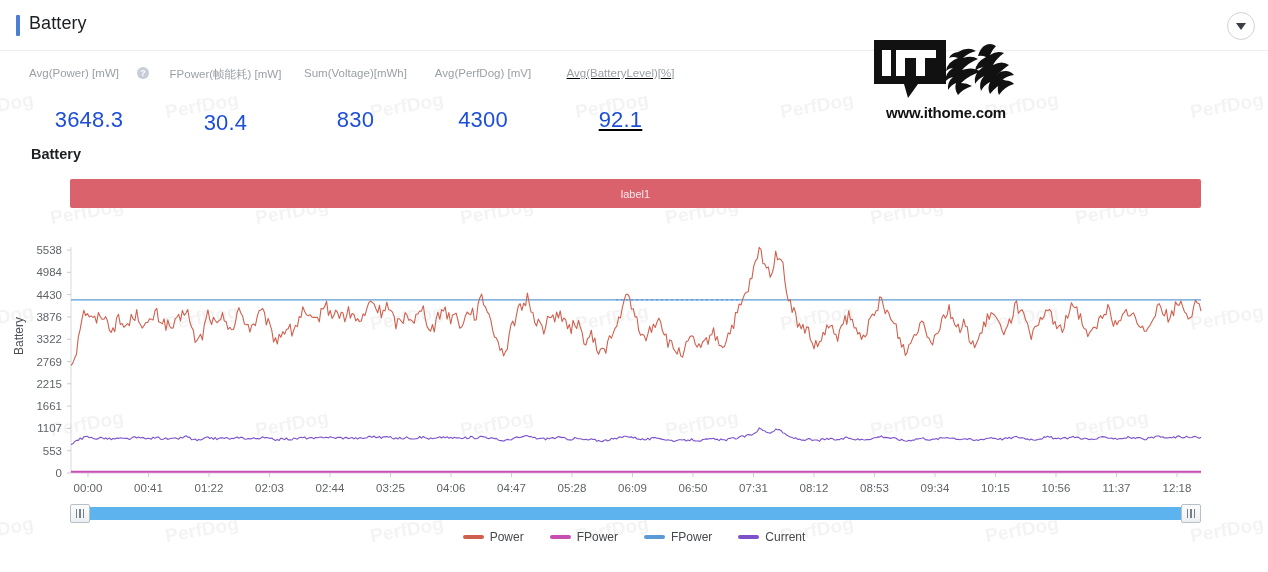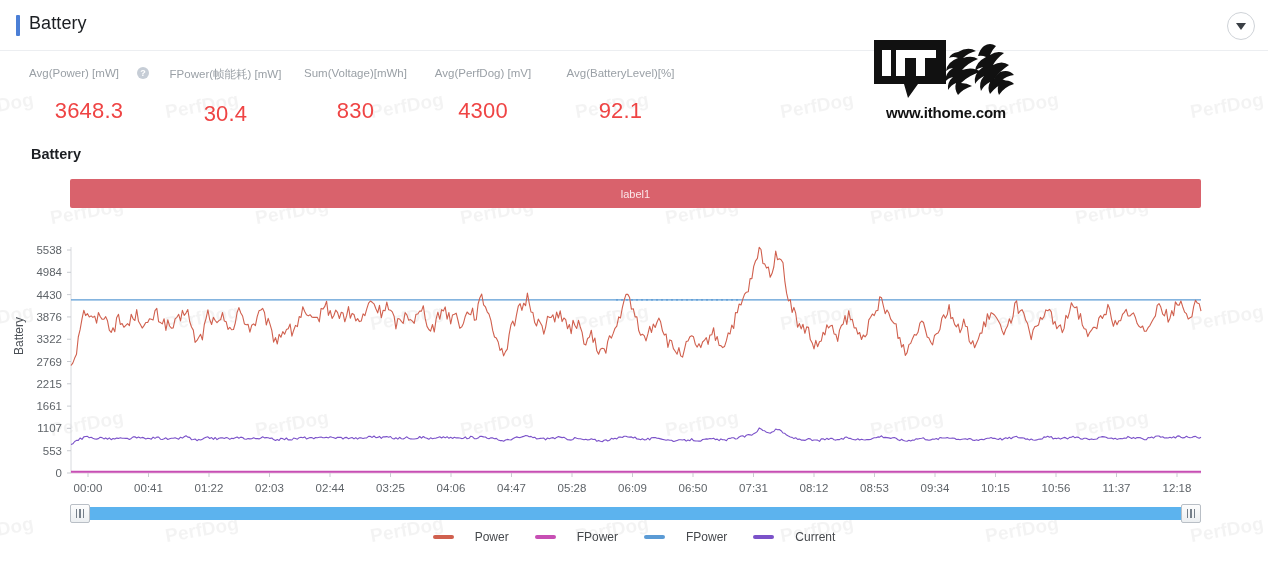--- a/index.html
+++ b/index.html
@@ -60,21 +60,21 @@
     font-size:11.5px; color:#9aa0a6; white-space:nowrap;
     display:flex; align-items:center; justify-content:center; gap:18px;
   }
   .help-icon{
     display:inline-flex; align-items:center; justify-content:center;
     width:12px; height:12px; border-radius:50%;
     background:#c6cdd6; color:#fff; font-size:9px; font-weight:700;
     line-height:1; cursor:pointer;
   }
   .stat-value{
-    margin-top:19px; font-size:22px; color:#ef4444; font-weight:400;
+    margin-top:28px; font-size:22px; color:#1d4ed8; font-weight:400;
     letter-spacing:.2px;
   }
 
   
   .ithome{ position:absolute; left:872px; top:38px; z-index:4; }
   .ithome .row1{ display:block; }
   .ithome .site{
     margin-top:4px; text-align:center; font-size:15px; font-weight:700;
     color:#121212; letter-spacing:-.2px;
   }
@@ -116,21 +116,21 @@
   }
   .grip i{ display:block; width:1.5px; height:9px; background:#76808a; }
   .grip.left{ left:0; }
   .grip.right{ right:0; }
 
   
   .legend{
     position:absolute; left:0; top:530px; width:1268px; z-index:4;
     display:flex; align-items:center; justify-content:center; gap:26px;
   }
-  .lg{ display:flex; align-items:center; gap:21px; cursor:pointer; }
+  .lg{ display:flex; align-items:center; gap:6px; cursor:pointer; }
   .lg-swatch{ width:21px; height:4px; border-radius:2px; }
   .lg-label{ font-size:12px; color:#46494d; }
 </style>
 </head>
 <body>
 <div id="root">
 
 <div class="wm-layer" id="wmLayer">
       <div class="wm" style="left: -40px; top: 95px;">PerfDog</div>
       <div class="wm" style="left: 165px; top: 95px;">PerfDog</div>
@@ -194,21 +194,21 @@
           <span>Sum(Voltage)[mWh]</span>
         </div>
         <div class="stat-value">830</div>
       </div>
       <div class="stat" style="width: 130px;">
         <div class="stat-label">
           <span>Avg(PerfDog) [mV]</span>
         </div>
         <div class="stat-value">4300</div>
       </div>
-      <div class="stat" style="width: 145px;">
+      <div class="stat" style="width: 145px; text-decoration: underline;">
         <div class="stat-label">
           <span>Avg(BatteryLevel)[%]</span>
         </div>
         <div class="stat-value">92.1</div>
       </div>
     </div>
 
 <div class="ithome">
   <svg class="row1" width="148" height="62" viewBox="0 0 148 62">
     <path d="M2 2 H74 V46 H46 L36 60 L32 46 H2 Z" fill="#111"></path>

